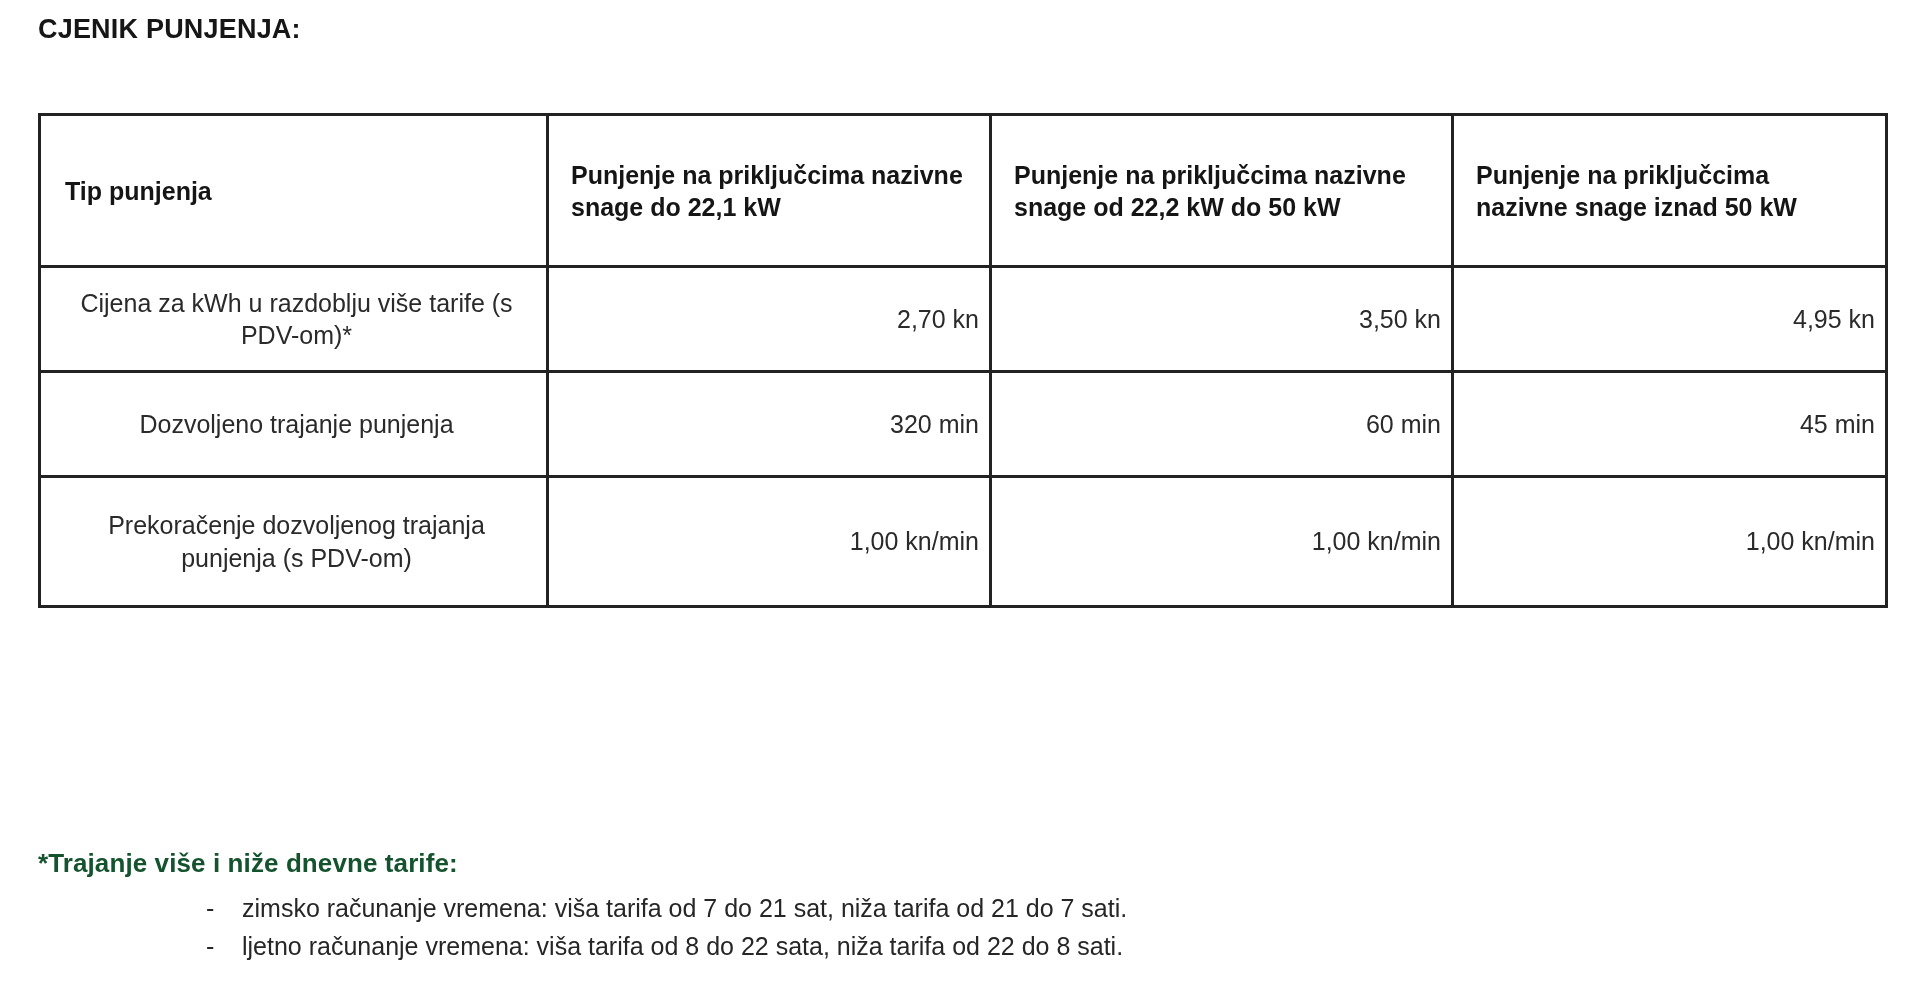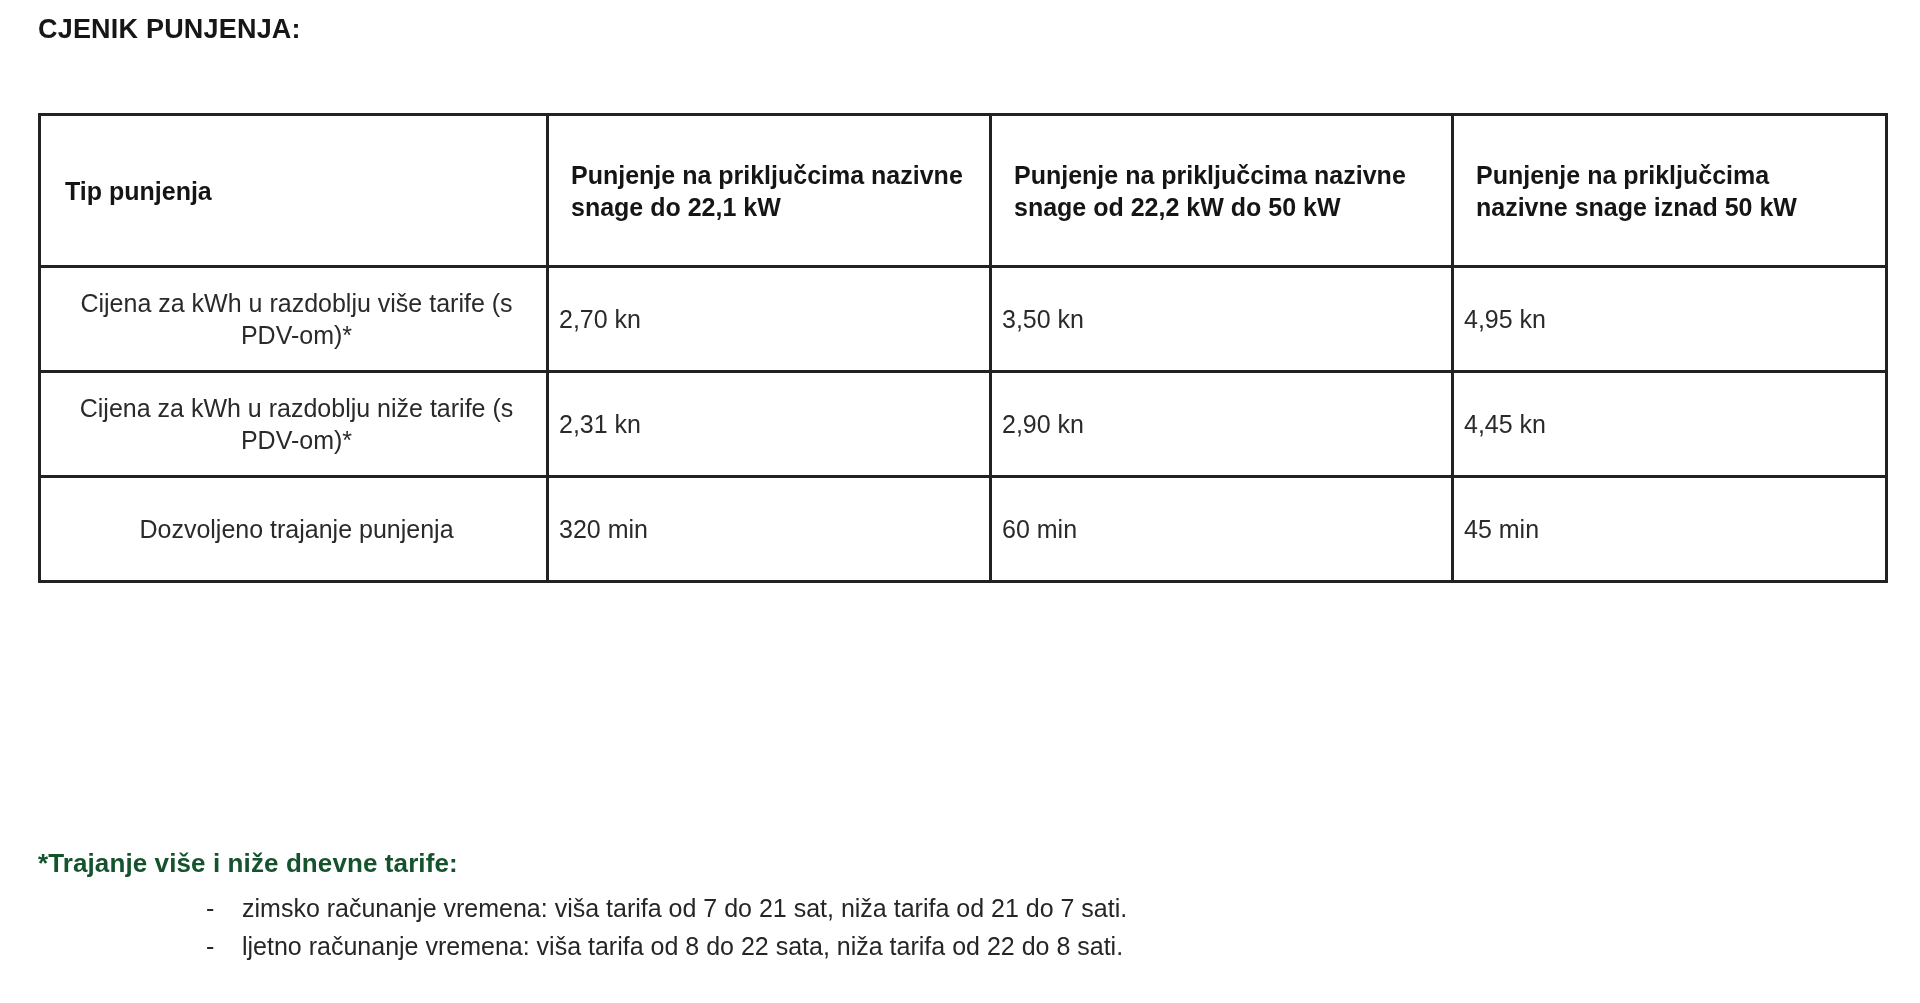--- a/index.html
+++ b/index.html
@@ -69,21 +69,21 @@
     line-height: 1.3;
     color: #2a2a2a;
     height: 105px;
     padding: 14px 18px 14px 22px;
   }
   .price-table tbody td.label-cell {
     text-align: center;
     padding-left: 24px;
   }
   .price-table tbody td.value-cell {
-    text-align: left;
+    text-align: right;
     padding-left: 10px;
     padding-right: 10px;
   }
   .price-table tbody tr.tall td {
     height: 130px;
   }
 
   
   .footnote {
     position: absolute;
@@ -143,30 +143,30 @@
       </tr>
     </thead>
     <tbody>
       <tr>
         <td class="label-cell">Cijena za kWh u razdoblju više tarife (s PDV-om)*</td>
         <td class="value-cell">2,70 kn</td>
         <td class="value-cell">3,50 kn</td>
         <td class="value-cell">4,95 kn</td>
       </tr>
       <tr>
-        <td class="label-cell">Cijena za kWh u razdoblju niže tarife (s PDV-om)*</td>
-        <td class="value-cell">2,31 kn</td>
-        <td class="value-cell">2,90 kn</td>
-        <td class="value-cell">4,45 kn</td>
-      </tr>
-      <tr>
         <td class="label-cell">Dozvoljeno trajanje punjenja</td>
         <td class="value-cell">320 min</td>
         <td class="value-cell">60 min</td>
         <td class="value-cell">45 min</td>
+      </tr>
+      <tr class="tall">
+        <td class="label-cell">Prekoračenje dozvoljenog trajanja punjenja (s PDV-om)</td>
+        <td class="value-cell">1,00 kn/min</td>
+        <td class="value-cell">1,00 kn/min</td>
+        <td class="value-cell">1,00 kn/min</td>
       </tr>
     </tbody>
   </table>
 
   <div class="footnote">
     <div class="footnote-title">*Trajanje više i niže dnevne tarife:</div>
     <ul class="footnote-list">
       <li>
         <span class="dash">-</span>
         <span class="ftext">zimsko računanje vremena: viša tarifa od 7 do 21 sat, niža tarifa od 21 do 7 sati.</span>

